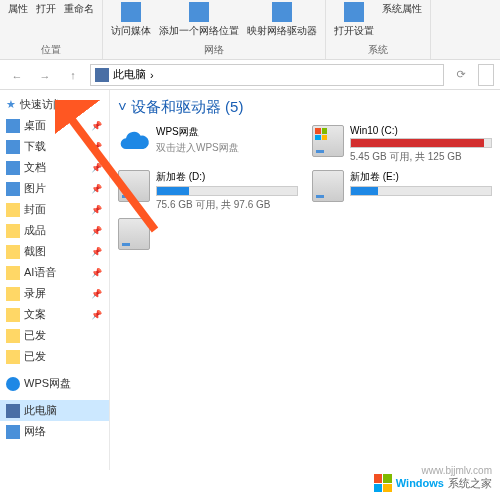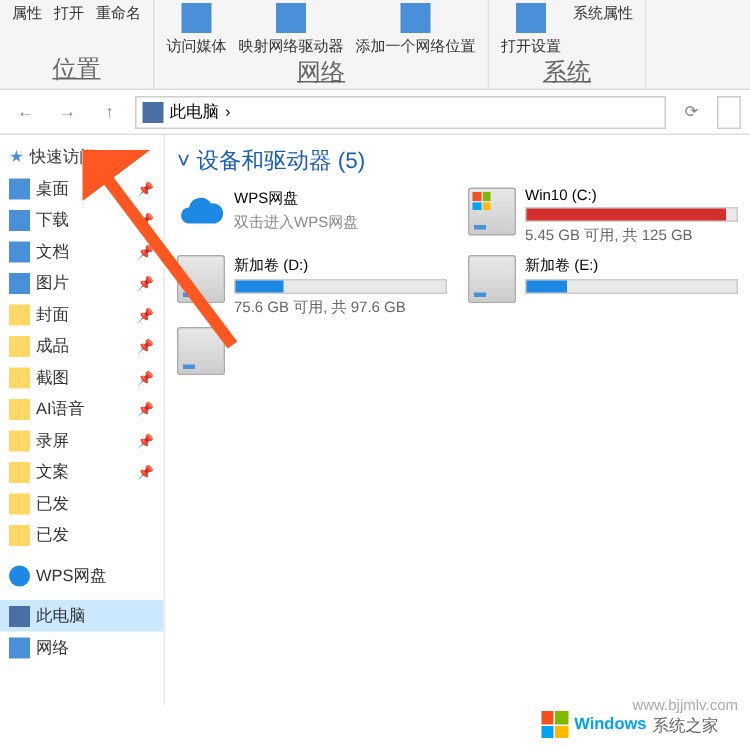--- a/index.html
+++ b/index.html
@@ -3,21 +3,21 @@
 <meta charset="utf-8">
 <style>
 * { margin: 0; padding: 0; box-sizing: border-box; font-family: "Microsoft YaHei", sans-serif; }
 body { width: 500px; height: 500px; background: #fff; overflow: hidden; position: relative; font-size: 11px; }
 
 .ribbon { height: 60px; background: #f5f5f5; border-bottom: 1px solid #ddd; display: flex; }
 .ribbon-group { display: flex; flex-direction: column; align-items: center; padding: 2px 8px; border-right: 1px solid #e0e0e0; }
 .ribbon-items { display: flex; gap: 8px; }
 .ribbon-item { display: flex; flex-direction: column; align-items: center; font-size: 10px; color: #333; cursor: pointer; }
 .ribbon-icon { width: 20px; height: 20px; background: #4a90d9; margin-bottom: 2px; }
-.ribbon-label { font-size: 16px; color: #666; margin-top: auto; text-decoration: underline; }
+.ribbon-label { font-size: 10px; color: #666; margin-top: auto; }
 
 .nav-bar { height: 30px; border-bottom: 1px solid #ddd; display: flex; align-items: center; padding: 0 6px; gap: 6px; }
 .nav-btn { width: 22px; height: 22px; display: flex; align-items: center; justify-content: center; color: #888; cursor: pointer; }
 .breadcrumb { flex: 1; height: 22px; border: 1px solid #ccc; display: flex; align-items: center; padding: 0 4px; font-size: 11px; }
 .bc-icon { width: 14px; height: 14px; background: #4a6fa5; margin-right: 4px; }
 .search-box { width: 16px; height: 22px; border: 1px solid #ccc; }
 
 .main { display: flex; height: 380px; }
 .sidebar { width: 110px; border-right: 1px solid #e8e8e8; padding: 4px 0; overflow: hidden; }
 .side-item { display: flex; align-items: center; padding: 3px 6px; font-size: 11px; color: #333; cursor: pointer; gap: 4px; }
@@ -41,21 +41,21 @@
 .cloud-icon svg { width: 32px; height: 32px; }
 .drive-info { flex: 1; font-size: 10px; }
 .drive-name { color: #000; margin-bottom: 2px; }
 .drive-sub { color: #888; font-size: 10px; }
 .bar { width: 100%; height: 10px; background: #e8e8e8; border: 1px solid #ccc; margin: 2px 0; }
 .bar-fill { height: 100%; }
 .drive-stats { color: #666; font-size: 10px; }
 
 .arrow-overlay { position: absolute; left: 55px; top: 100px; pointer-events: none; z-index: 10; }
 
-.watermark { position: absolute; right: 21px; bottom: 8px; font-size: 11px; color: #666; display: flex; align-items: center; gap: 4px; }
+.watermark { position: absolute; right: 8px; bottom: 8px; font-size: 11px; color: #666; display: flex; align-items: center; gap: 4px; }
 .wm-logo { display: grid; grid-template-columns: 1fr 1fr; grid-template-rows: 1fr 1fr; gap: 1px; width: 18px; height: 18px; }
 .wm-logo span:nth-child(1){background:#f25022}.wm-logo span:nth-child(2){background:#7fba00}.wm-logo span:nth-child(3){background:#00a4ef}.wm-logo span:nth-child(4){background:#ffb900}
 </style>
 </head>
 <body>
 
 <div class="ribbon">
   <div class="ribbon-group">
     <div class="ribbon-items">
       <div class="ribbon-item">
@@ -71,25 +71,25 @@
     <div class="ribbon-label">位置</div>
   </div>
   <div class="ribbon-group">
     <div class="ribbon-items">
       <div class="ribbon-item">
           <div class="ribbon-icon"></div>
           <span>访问媒体</span>
         </div>
       <div class="ribbon-item">
           <div class="ribbon-icon"></div>
+          <span>添加一个网络位置</span>
+        </div>
+      <div class="ribbon-item">
+          <div class="ribbon-icon"></div>
           <span>映射网络驱动器</span>
-        </div>
-      <div class="ribbon-item">
-          <div class="ribbon-icon"></div>
-          <span>添加一个网络位置</span>
         </div>
     </div>
     <div class="ribbon-label">网络</div>
   </div>
   <div class="ribbon-group">
     <div class="ribbon-items">
       <div class="ribbon-item">
           <div class="ribbon-icon"></div>
           <span>打开设置</span>
         </div>

